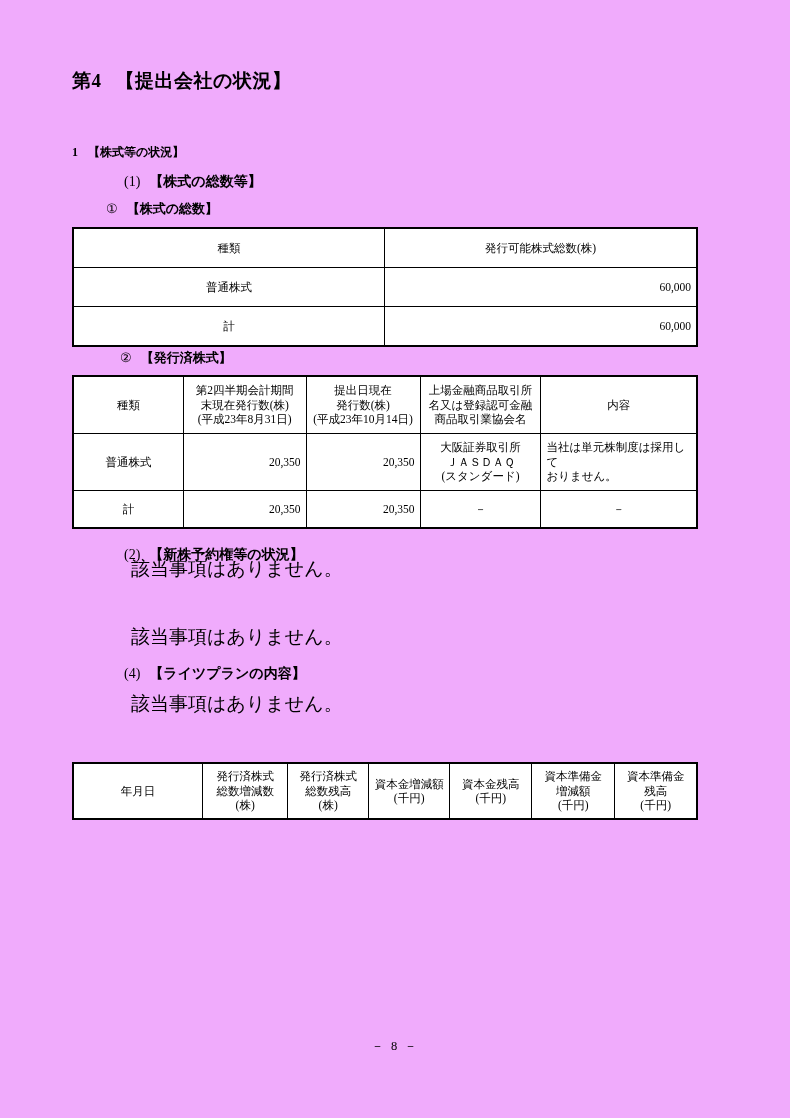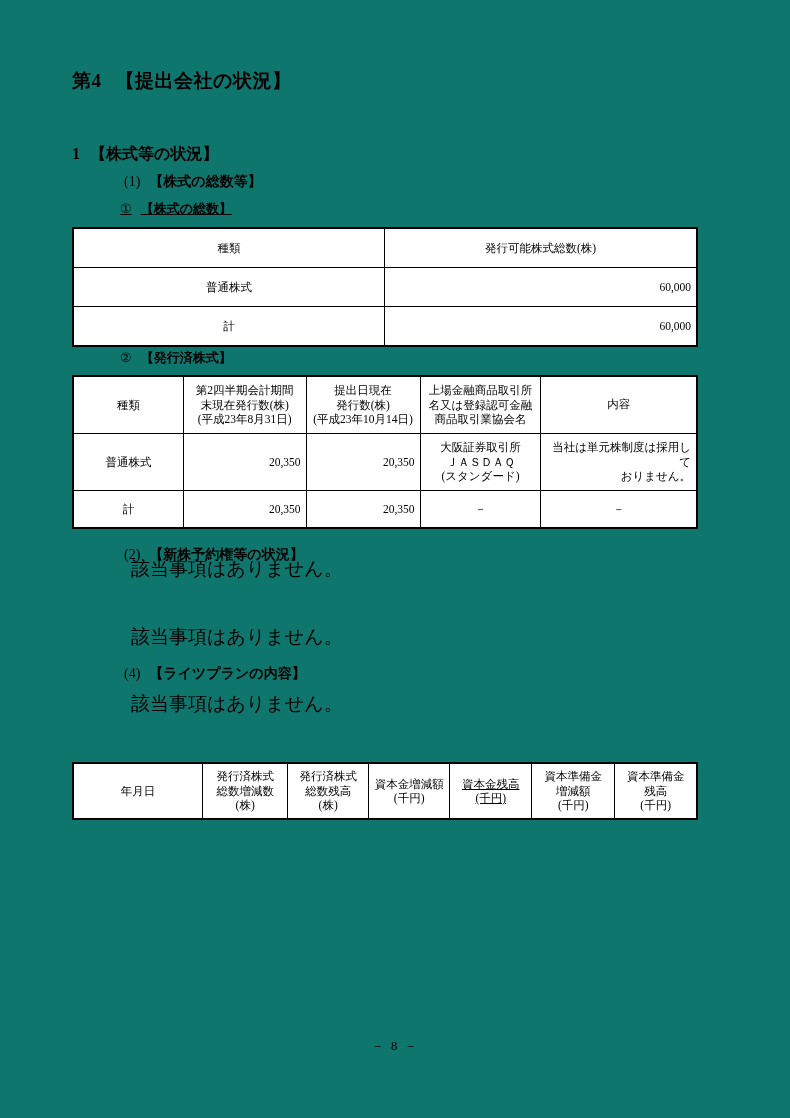--- a/index.html
+++ b/index.html
@@ -14,39 +14,39 @@
     font-family: "Liberation Serif", "DejaVu Serif", serif;
     color: #000000;
     overflow: hidden;
   }
 
   .page {
     position: absolute;
     top: 0; left: 0;
     width: 790px;
     height: 1118px;
-    background: #0f766e;
+    background: #f0abfc;
   }
 
   
   .doc-title {
     position: absolute;
     left: 72px;
     top: 68px;
     font-size: 19px;
     font-weight: bold;
     letter-spacing: 0.5px;
   }
   .doc-title .num { margin-right: 14px; }
 
   .h-level1 {
     position: absolute;
     left: 72px;
     top: 144px;
-    font-size: 16px;
+    font-size: 12px;
     font-weight: bold;
   }
   .h-level1 .num { margin-right: 10px; font-weight: bold; }
 
   .h-level2 {
     position: absolute;
     font-size: 14px;
     font-weight: bold;
     margin-left: 28px;
   }
@@ -77,47 +77,47 @@
     padding: 4px 5px;
     vertical-align: middle;
     font-weight: normal;
     line-height: 1.25;
   }
   table.doc-table {
     border: 2px solid #000;
   }
   .c  { text-align: center; }
   .r  { text-align: right; }
-  .l  { text-align: right; }
+  .l  { text-align: left; }
   .multiline { white-space: pre-line; }
 
   
   #table-total-shares { left: 72px; top: 227px; width: 626px; }
   #table-total-shares td { height: 30px; }
   #table-total-shares .col-kind  { width: 313px; }
   #table-total-shares .col-value { width: 313px; }
 
   
   #table-issued-shares { left: 72px; top: 375px; width: 626px; }
   #table-issued-shares .col-kind    { width: 110px; }
   #table-issued-shares .col-q2      { width: 122px; }
   #table-issued-shares .col-filing  { width: 112px; }
   #table-issued-shares .col-market  { width: 122px; }
-  #table-issued-shares .col-content { width: 160px; font-family: Liberation Mono, monospace; }
+  #table-issued-shares .col-content { width: 160px; }
   #table-issued-shares .hdr td      { height: 48px; }
   #table-issued-shares .row-ord td  { height: 48px; }
   #table-issued-shares .row-sum td  { height: 28px; }
 
   
   #table-capital-history { left: 72px; top: 762px; width: 626px; }
   #table-capital-history .col-date   { width: 136px; }
   #table-capital-history .col-c2     { width: 84px; }
   #table-capital-history .col-c3     { width: 78px; }
   #table-capital-history .col-c4     { width: 80px; }
-  #table-capital-history .col-c5     { width: 80px; text-decoration: underline; }
+  #table-capital-history .col-c5     { width: 80px; }
   #table-capital-history .col-c6     { width: 82px; }
   #table-capital-history .col-c7     { width: 80px; }
   #table-capital-history .hdr td     { height: 46px; }
   #table-capital-history .row td     { height: 34px; }
 
   .page-number {
     position: absolute;
     left: 0;
     right: 0;
     top: 1038px;
@@ -136,21 +136,21 @@
   </div>
 
   <div class="h-level1">
     <span class="num">1</span><span>【株式等の状況】</span>
   </div>
 
   <div class="h-level2" style="left:96px; top:173px;">
     <span class="num">(1)</span><span>【株式の総数等】</span>
   </div>
 
-  <div class="h-level3" style="left:120px; top:200px;text-decoration:underline;">
+  <div class="h-level3" style="left:106px; top:200px;">
     <span class="num">①</span><span>【株式の総数】</span>
   </div>
 
   <table id="table-total-shares" class="doc-table">
     <tbody>
       <tr>
         <td class="c col-kind">種類</td>
         <td class="c col-value">発行可能株式総数(株)</td>
       </tr>
       <tr>

